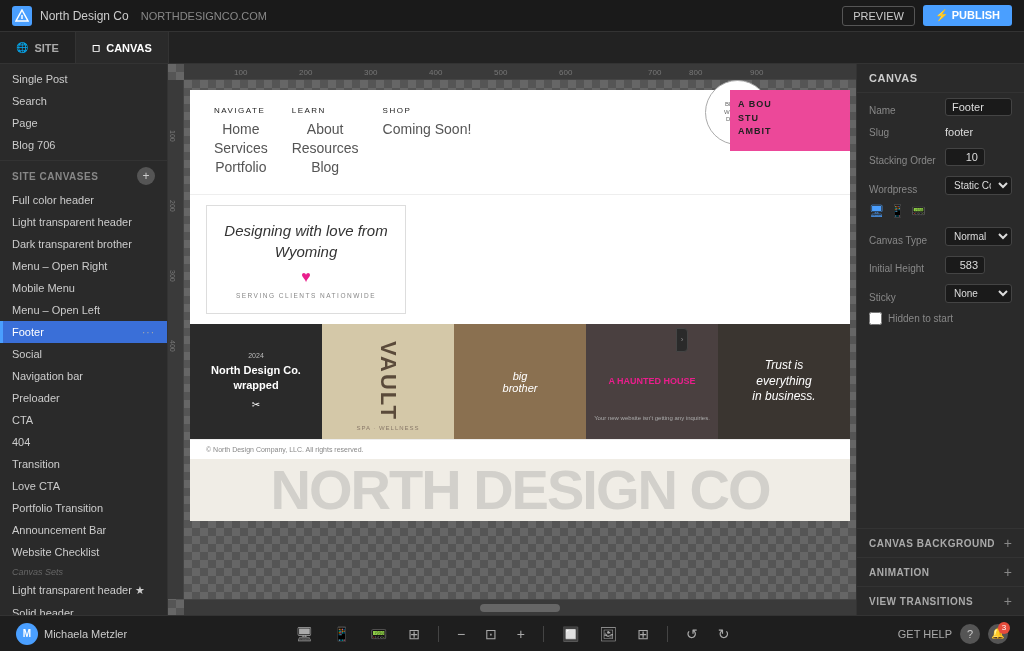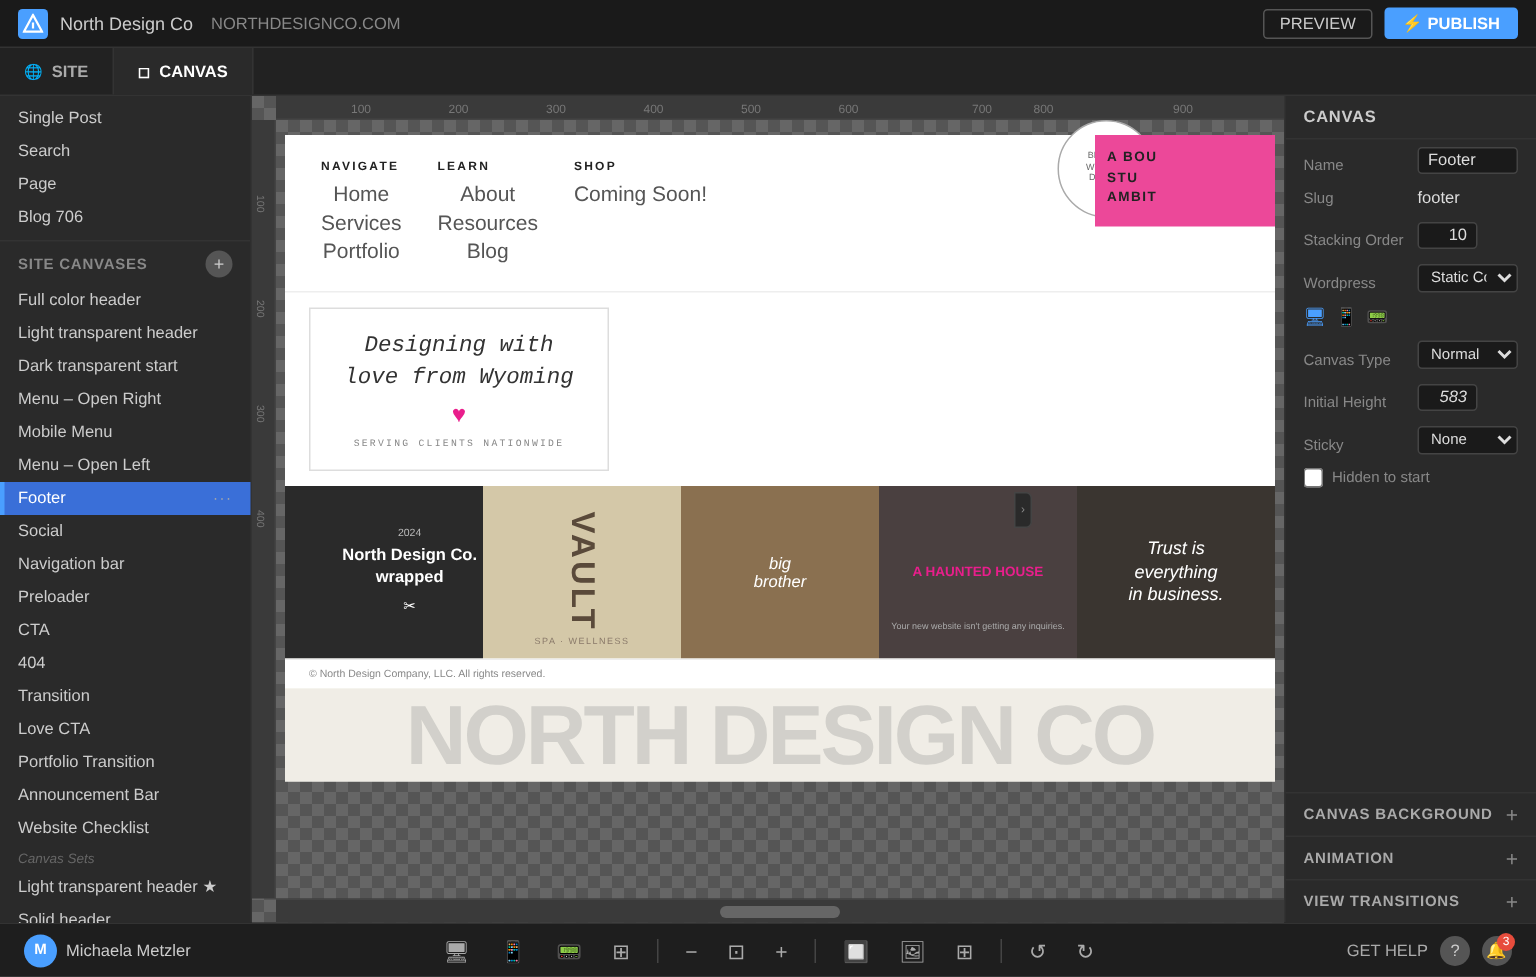--- a/index.html
+++ b/index.html
@@ -68,27 +68,27 @@
     .device-icon.active { color: #4a9fff; }
     .checkbox-row { display: flex; align-items: center; padding: 4px 12px; gap: 6px; }
     .checkbox-label { font-size: 10px; color: #888; }
     .panel-section { border-top: 1px solid #333; padding: 6px 12px; display: flex; align-items: center; justify-content: space-between; cursor: pointer; }
     .panel-section-title { font-size: 10px; font-weight: 600; color: #aaa; letter-spacing: 0.5px; }
     .panel-section-plus { font-size: 14px; color: #888; }
 
     
     .site-nav { display: flex; padding: 16px 24px; background: white; gap: 24px; position: relative; }
     .site-nav .logo-circle { position: absolute; right: 100px; top: -5px; width: 65px; height: 65px; border-radius: 50%; border: 1px solid #aaa; display: flex; align-items: center; justify-content: center; font-size: 7px; color: #666; text-align: center; background: white; line-height: 1.2; }
-    .nav-col h5 { font-size: 8px; font-weight: 700; letter-spacing: 1.5px; color: #222; margin-bottom: 6px; text-transform: uppercase; }
+    .nav-col h5 { font-size: 8px; font-weight: 400; letter-spacing: 1.5px; color: #222; margin-bottom: 6px; text-transform: uppercase; }
     .nav-col a { display: block; font-size: 14px; color: #555; margin-bottom: 3px; text-decoration: none; text-align: center; }
 
     
     .image-strip { display: flex; height: 115px; overflow: hidden; }
     .strip-item { flex: 1; position: relative; overflow: hidden; display: flex; align-items: center; justify-content: center; }
-    .strip-item.s1 { background: #2a2a2a; justify-content: flex-end; }
+    .strip-item.s1 { background: #2a2a2a; }
     .strip-item.s2 { background: #d4c8a8; }
     .strip-item.s3 { background: #8a7a5a; }
     .strip-item.s4 { background: #3a3530; }
     .strip-item.s5 { background: #555; }
     .strip-big-text { color: #5a4a3a; font-size: 22px; font-weight: 900; letter-spacing: 2px; writing-mode: vertical-lr; text-orientation: mixed; }
 
     
     .footer-copyright { font-size: 7px; color: #888; padding: 6px 16px; background: white; border-top: 1px solid #eee; }
     .footer-big { font-size: 56px; font-weight: 900; color: rgba(180,180,175,0.5); text-align: center; letter-spacing: -2px; overflow: hidden; white-space: nowrap; background: #f0ede6; padding: 0 10px; line-height: 1.1; }
 
@@ -154,21 +154,21 @@
     </div>
 
     <div class="sidebar-list">
       <div class="sidebar-item">
         <span>Full color header</span>
       </div>
       <div class="sidebar-item">
         <span>Light transparent header</span>
       </div>
       <div class="sidebar-item">
-        <span>Dark transparent start</span>
+        <span>Dark transparent brother</span>
       </div>
       <div class="sidebar-item">
         <span>Menu – Open Right</span>
       </div>
       <div class="sidebar-item">
         <span>Mobile Menu</span>
       </div>
       <div class="sidebar-item">
         <span>Menu – Open Left</span>
       </div>
@@ -224,21 +224,21 @@
     <div style="position: absolute; top: 0; left: 16px; right: 0; height: 16px; background: #3a3a3a; border-bottom: 1px solid #444; z-index: 10; overflow: hidden;">
       <div style="position: relative; height: 100%;">
         <span class="ruler-mark" style="left: 50px; top: 4px; font-size: 8px; color: #777;">100</span>
         <span class="ruler-mark" style="left: 115px; top: 4px; font-size: 8px; color: #777;">200</span>
         <span class="ruler-mark" style="left: 180px; top: 4px; font-size: 8px; color: #777;">300</span>
         <span class="ruler-mark" style="left: 245px; top: 4px; font-size: 8px; color: #777;">400</span>
         <span class="ruler-mark" style="left: 310px; top: 4px; font-size: 8px; color: #777;">500</span>
         <span class="ruler-mark" style="left: 375px; top: 4px; font-size: 8px; color: #777;">600</span>
         <span class="ruler-mark" style="left: 464px; top: 4px; font-size: 8px; color: #777;">700</span>
         <span class="ruler-mark" style="left: 505px; top: 4px; font-size: 8px; color: #777;">800</span>
-        <span class="ruler-mark" style="left: 598px; top: 4px; font-size: 8px; color: #777;">900</span>
+        <span class="ruler-mark" style="left: 566px; top: 4px; font-size: 8px; color: #777;">900</span>
       </div>
     </div>
 
     <div style="position: absolute; top: 16px; left: 0; width: 16px; bottom: 16px; background: #3a3a3a; border-right: 1px solid #444; z-index: 10; overflow: hidden;">
       <div style="position: relative; width: 100%;">
         <span style="position: absolute; left: 1px; top: 50px; font-size: 7px; color: #777; writing-mode: vertical-lr;">100</span>
         <span style="position: absolute; left: 1px; top: 120px; font-size: 7px; color: #777; writing-mode: vertical-lr;">200</span>
         <span style="position: absolute; left: 1px; top: 190px; font-size: 7px; color: #777; writing-mode: vertical-lr;">300</span>
         <span style="position: absolute; left: 1px; top: 260px; font-size: 7px; color: #777; writing-mode: vertical-lr;">400</span>
       </div>
@@ -269,21 +269,21 @@
 
           <div class="logo-circle" style="right:80px; top:-10px;">
             <div style="font-size:6px; text-align:center; color:#666; line-height:1.3;">BRAND •<br>WEBSITE<br>DESIGN</div>
           </div>
 
           <div style="position: absolute; right: 0; top: 0; width: 120px; background: #ec4899; padding: 8px; font-size: 7px; color: #555; line-height: 1.5;">
             <div style="font-size: 9px; font-weight: 800; letter-spacing: 1px; margin-bottom: 4px; color: #222;">A BOU<br>STU<br>AMBIT</div>
           </div>
         </div>
 
-        <div style="background: white; display: flex; padding: 10px 16px; gap: 16px; border-top: 1px solid #eee; font-family: Liberation Mono, monospace;">
+        <div style="background: white; display: flex; padding: 10px 16px; gap: 16px; border-top: 1px solid #eee;">
           <div style="border: 1px solid #ddd; padding: 14px 16px; text-align: center; width: 200px; flex-shrink: 0;">
             <div style="font-size: 15px; font-style: italic; color: #333; line-height: 1.4;">Designing with love from Wyoming</div>
             <div style="color: #e91e8c; font-size: 16px; margin: 6px 0;">♥</div>
             <div style="font-size: 6.5px; letter-spacing: 1.5px; color: #888;">SERVING CLIENTS NATIONWIDE</div>
           </div>
         </div>
 
         <div class="image-strip">
 
           <div class="strip-item s1">
@@ -358,21 +358,21 @@
 
     <div class="field-row">
       <span class="field-label">Canvas Type</span>
       <select class="field-select">
         <option>Normal</option>
       </select>
     </div>
 
     <div class="field-row">
       <span class="field-label">Initial Height</span>
-      <input class="field-input" value="583" style="width: 40px; text-align: right; font-style: italic;">
+      <input class="field-input" value="583" style="width: 40px; text-align: right;">
     </div>
 
     <div class="field-row">
       <span class="field-label">Sticky</span>
       <select class="field-select">
         <option>None</option>
       </select>
     </div>
 
     <div class="checkbox-row">

